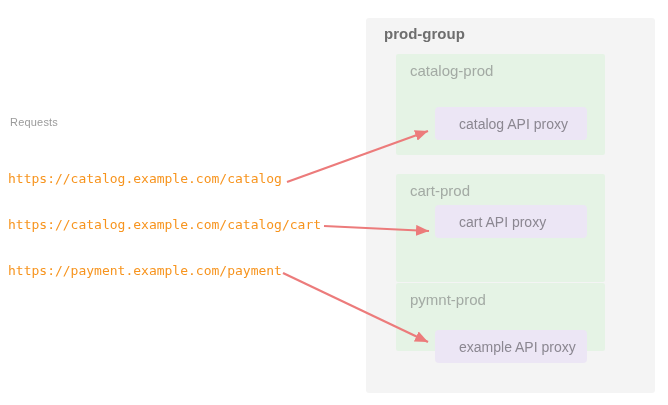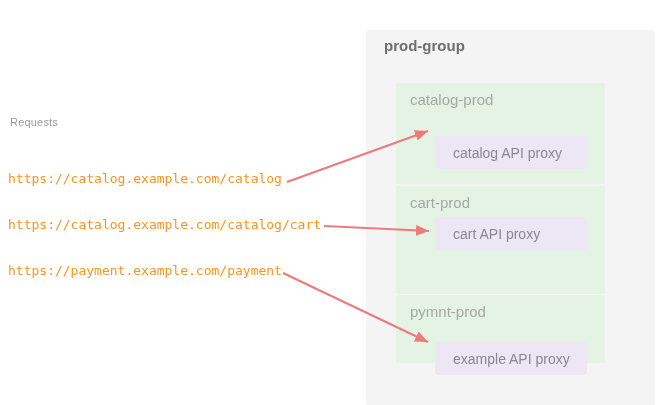--- a/index.html
+++ b/index.html
@@ -22,45 +22,44 @@
     white-space:nowrap;
   }
   .url-1{top:171px}
   .url-2{top:217px}
   .url-3{top:263px}
   .panel{
     position:absolute;left:366px;top:18px;
     width:289px;height:375px;
     background:var(--panel-bg,#f4f4f4);
     border-radius:3px;
-    margin-top:12px;
   }
   .panel-title{
     position:absolute;left:18px;top:7px;
     font-size:15px;font-weight:bold;
     color:var(--group-title,#6e6e6e);
   }
   .env{
     position:absolute;left:30px;width:209px;
     background:var(--env-bg,#e5f3e5);
     border-radius:2px;
   }
-  .env-1{top:53px;height:101px}
+  .env-1{top:36px;height:101px}
   .env-2{top:156px;height:108px}
   .env-3{top:265px;height:68px}
   .env-label{
     position:absolute;left:14px;top:8px;
     font-size:15px;color:var(--env-label,#a3aaa4);
   }
   .proxy{
     position:absolute;left:39px;width:152px;height:33px;
     background:var(--proxy-bg,#ece6f5);
     border-radius:4px;
     display:flex;align-items:center;
-    padding-left:18px;box-sizing:border-box;
+    padding-left:24px;box-sizing:border-box;
   }
   .proxy-1{top:53px}
   .proxy-2{top:31px}
   .proxy-3{top:47px}
   .proxy-label{
     font-size:14px;color:var(--proxy-label,#8b8791);
     white-space:nowrap;
   }
   svg.arrows{
     position:absolute;left:0;top:0;z-index:5;

